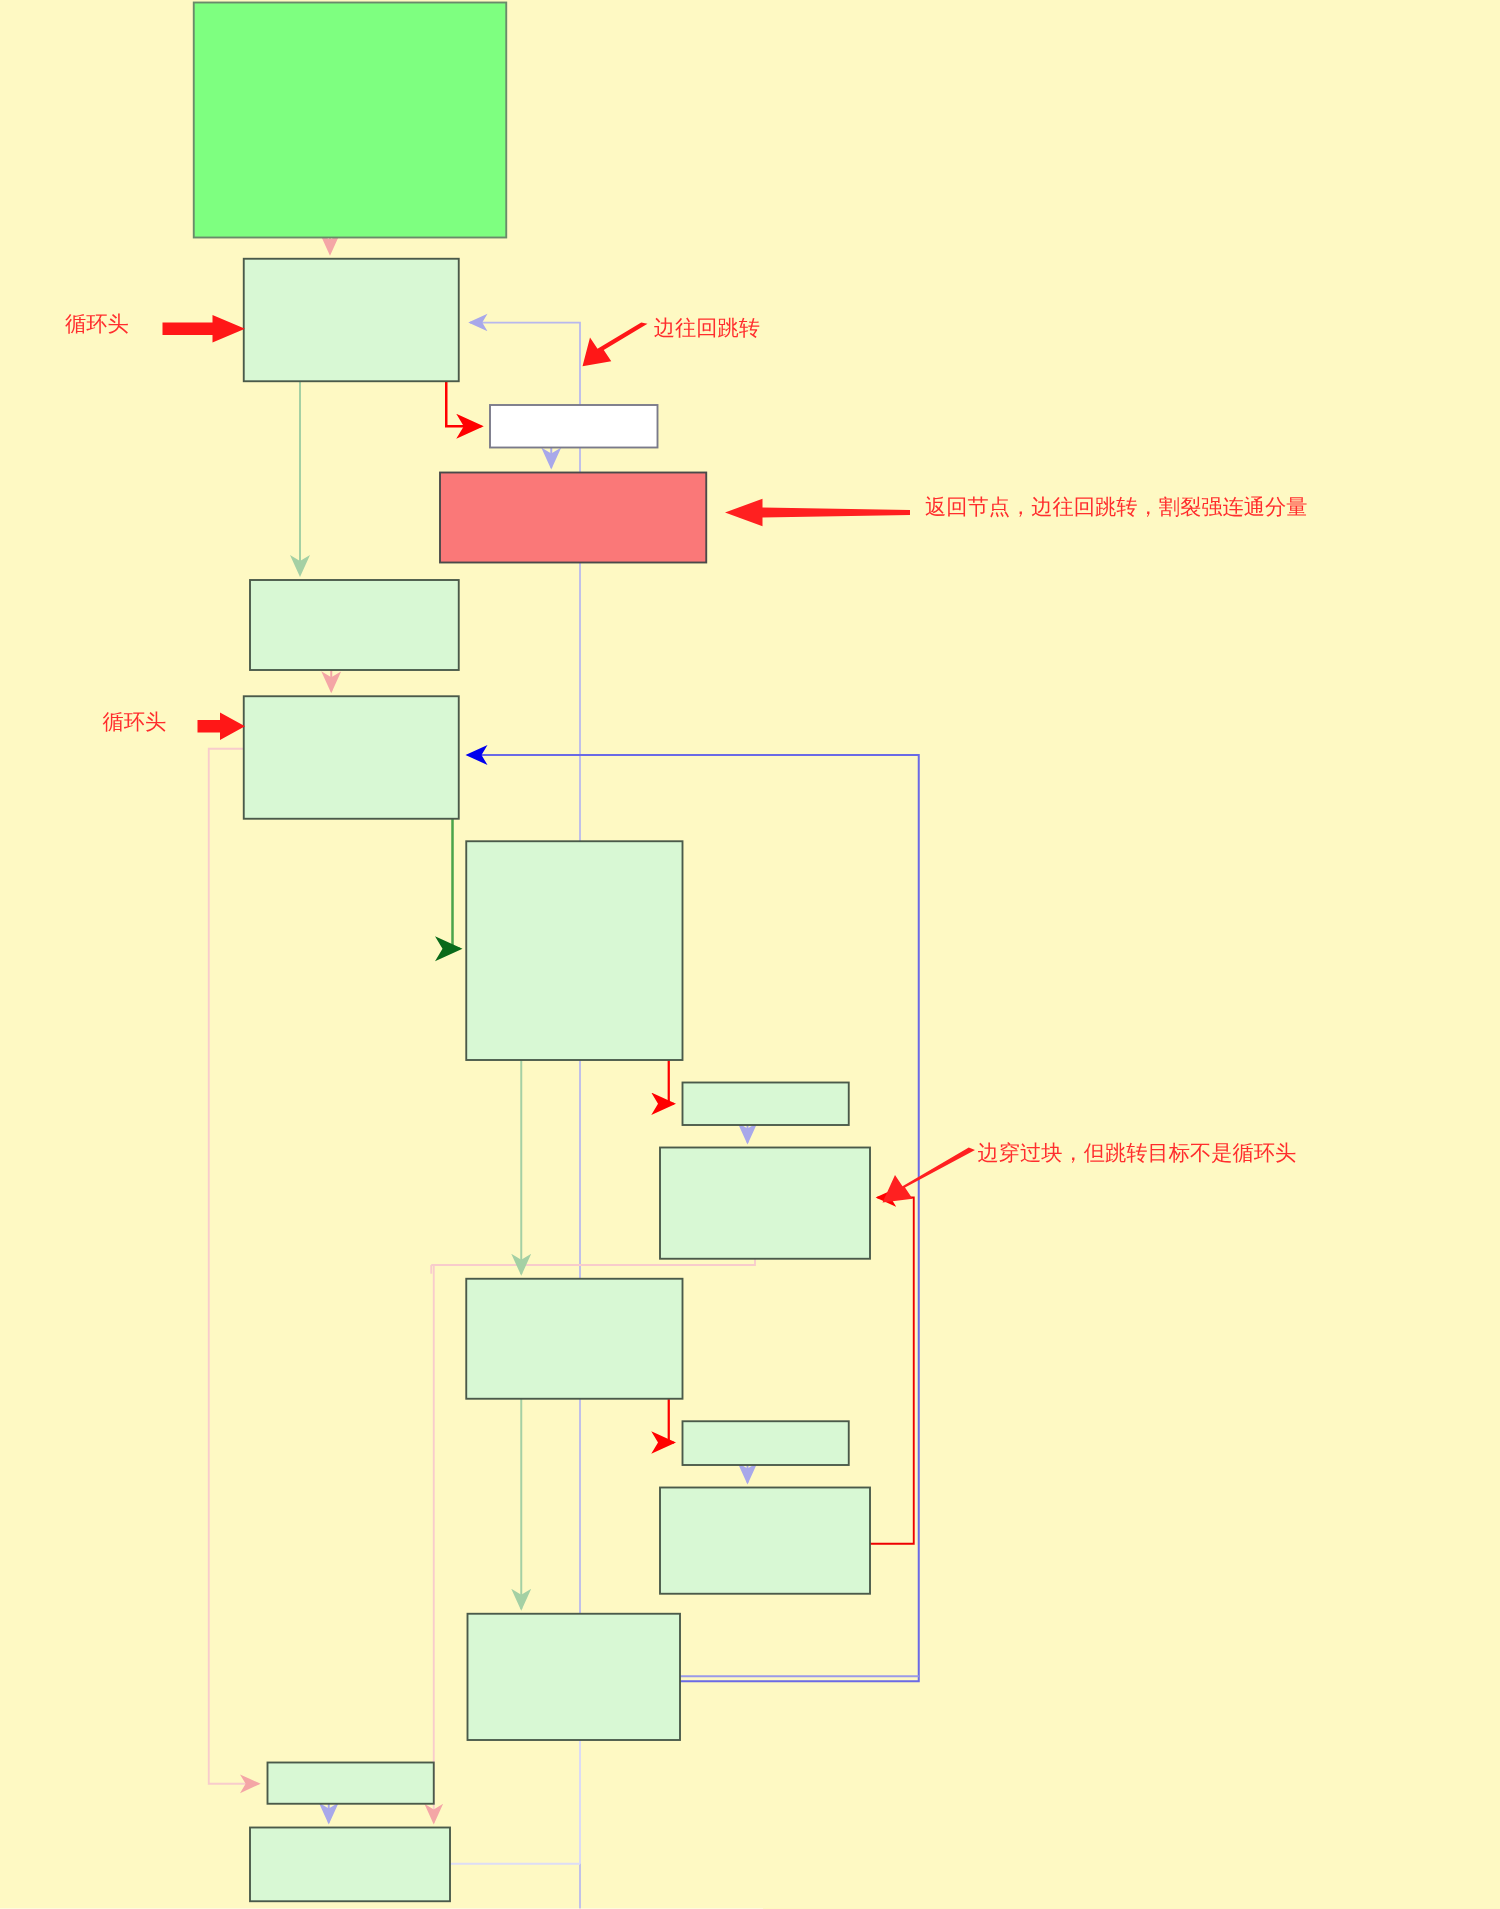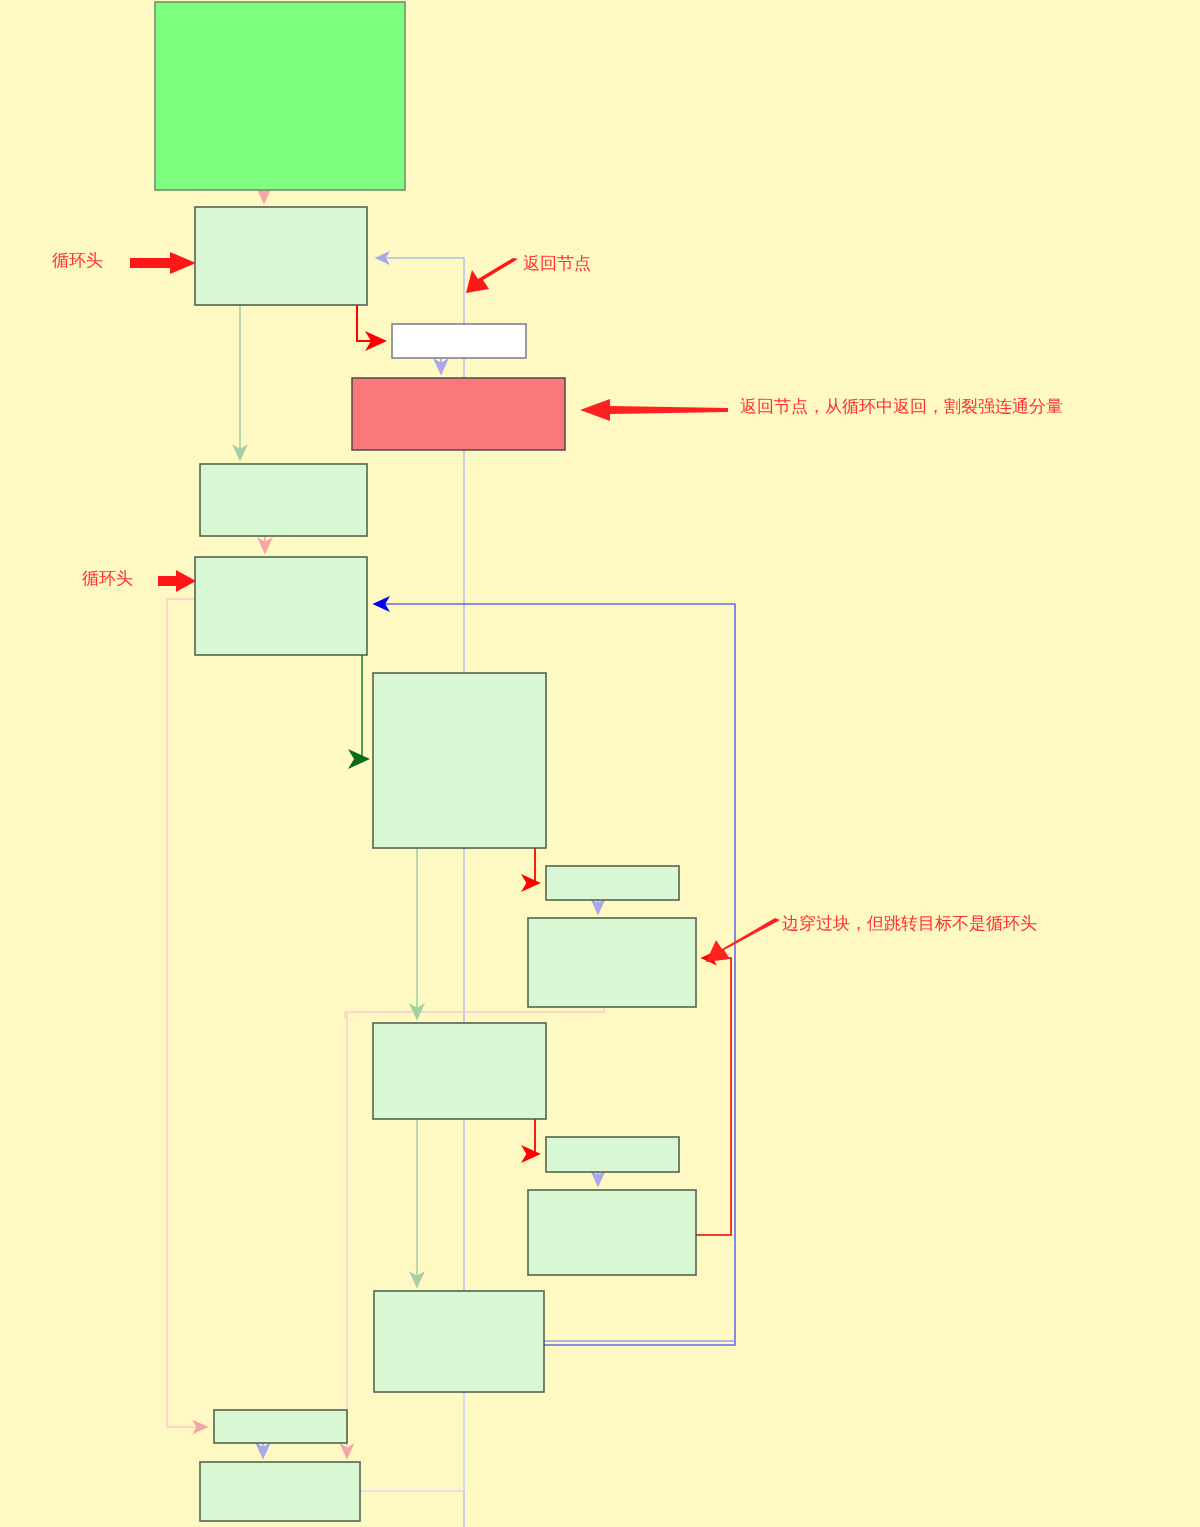--- a/index.html
+++ b/index.html
@@ -156,21 +156,21 @@
       <path d="M158,576 L176,576 L176,570 L196,581 L176,592 L176,586 L158,586 Z" fill="#ff1717"></path>
     </g>
 
     <g>
       <path d="M775,918 L722,949 L716,940 L706,962 L730,959 L724,950 L780,920 Z" fill="#ff2020"></path>
     </g>
   </svg>
 
   <div class="anno-text" style="left:52px; top:252px;">循环头</div>
 
-  <div class="anno-text" style="left:523px; top:255px;">返回节点</div>
+  <div class="anno-text" style="left:523px; top:255px;">边往回跳转</div>
 
-  <div class="anno-text" style="left:740px; top:398px;">返回节点，从循环中返回，割裂强连通分量</div>
+  <div class="anno-text" style="left:740px; top:398px;">返回节点，边往回跳转，割裂强连通分量</div>
 
   <div class="anno-text" style="left:82px; top:570px;">循环头</div>
 
   <div class="anno-text" style="left:782px; top:915px;">边穿过块，但跳转目标不是循环头</div>
 
 </div>
 
 </body></html>

